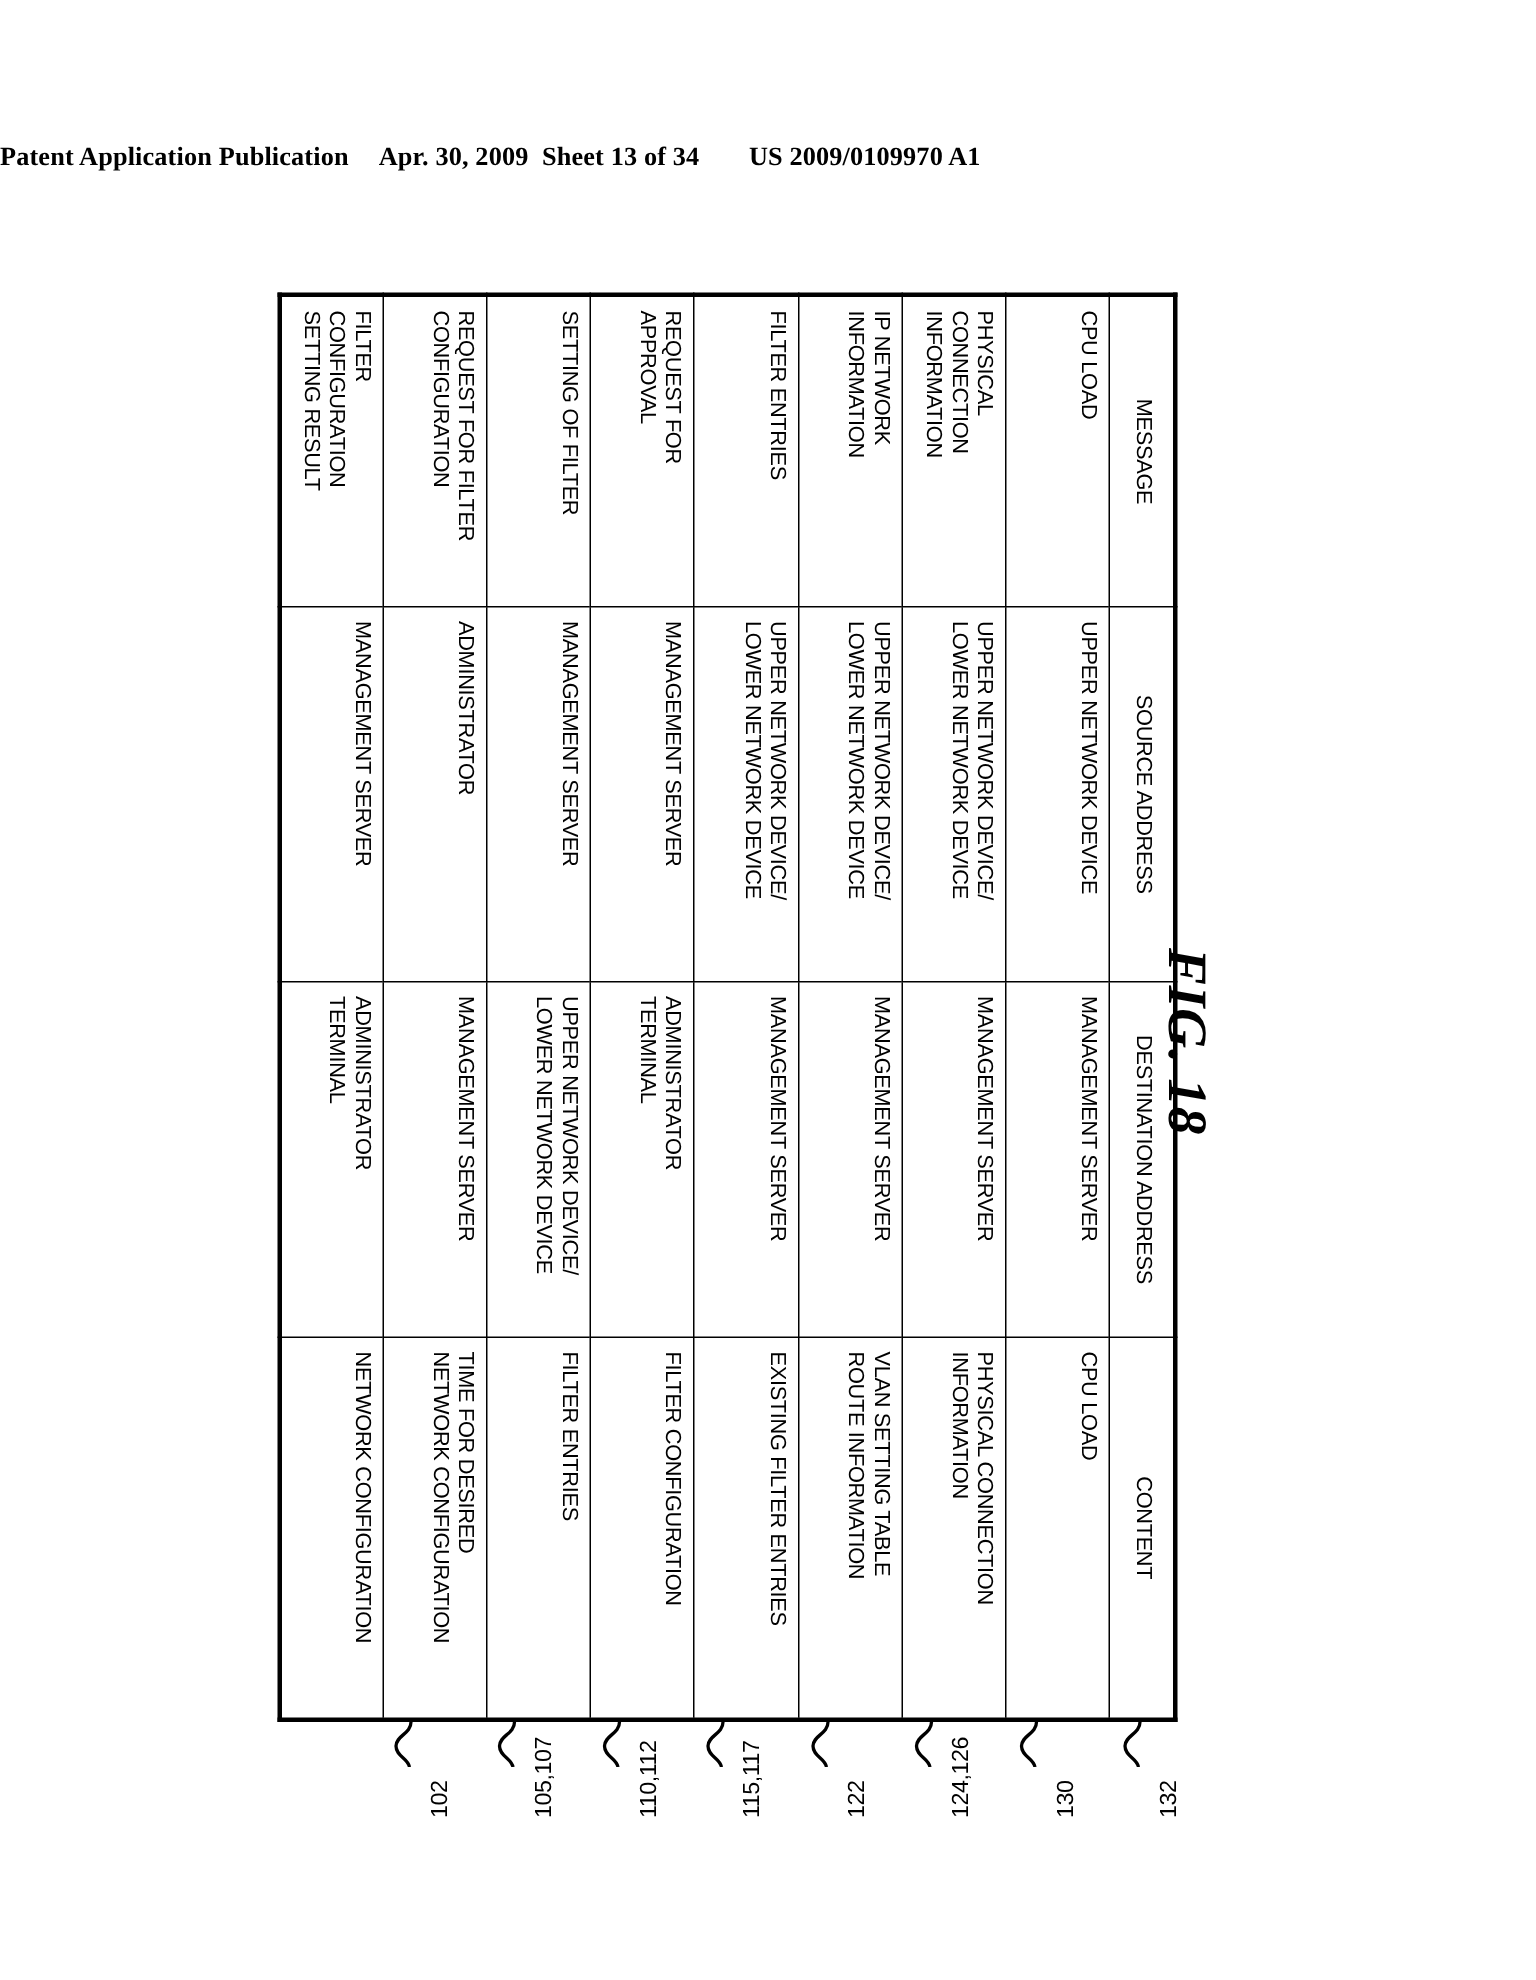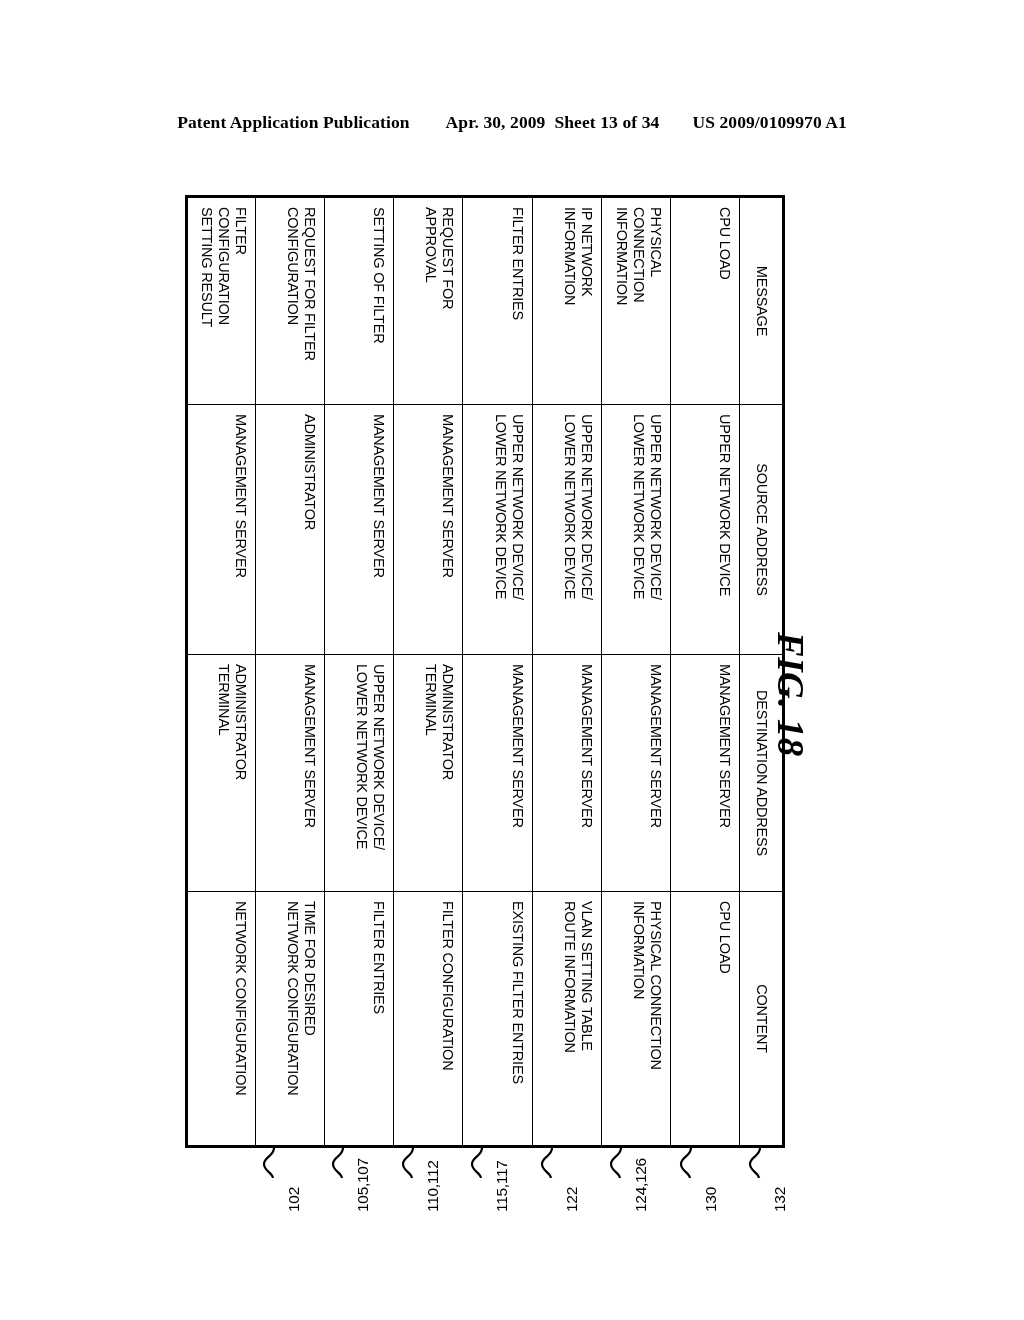--- a/index.html
+++ b/index.html
@@ -11,34 +11,33 @@
     width: 1024px; height: 1320px;
     position: relative;
     font-family: "Liberation Sans", sans-serif;
     color: #000000;
     overflow: hidden;
   }
 
   
   .page-header {
     position: absolute;
-    top: 74px; left: 0; right: 0;
+    top: 94px; left: 0; right: 0;
     display: flex;
-    justify-content: center;
     align-items: baseline;
     font-family: "Liberation Serif", serif;
     font-weight: bold;
     font-size: 17.5px;
     letter-spacing: 0.1px;
     white-space: nowrap;
   }
   .page-header .seg-pub { }
-  .page-header .seg-date { margin-left: 36px; }
+  .page-header .seg-date { margin-left: 20px; }
   .page-header .seg-sheet { margin-left: 9px; }
-  .page-header .seg-patno { margin-left: 33px; margin-top: 38px; }
+  .page-header .seg-patno { margin-left: 33px; }
 
   
   
   .figure-stage {
     position: absolute;
     left: 0; top: 0;
     width: 1024px; height: 1320px;
   }
 
   

